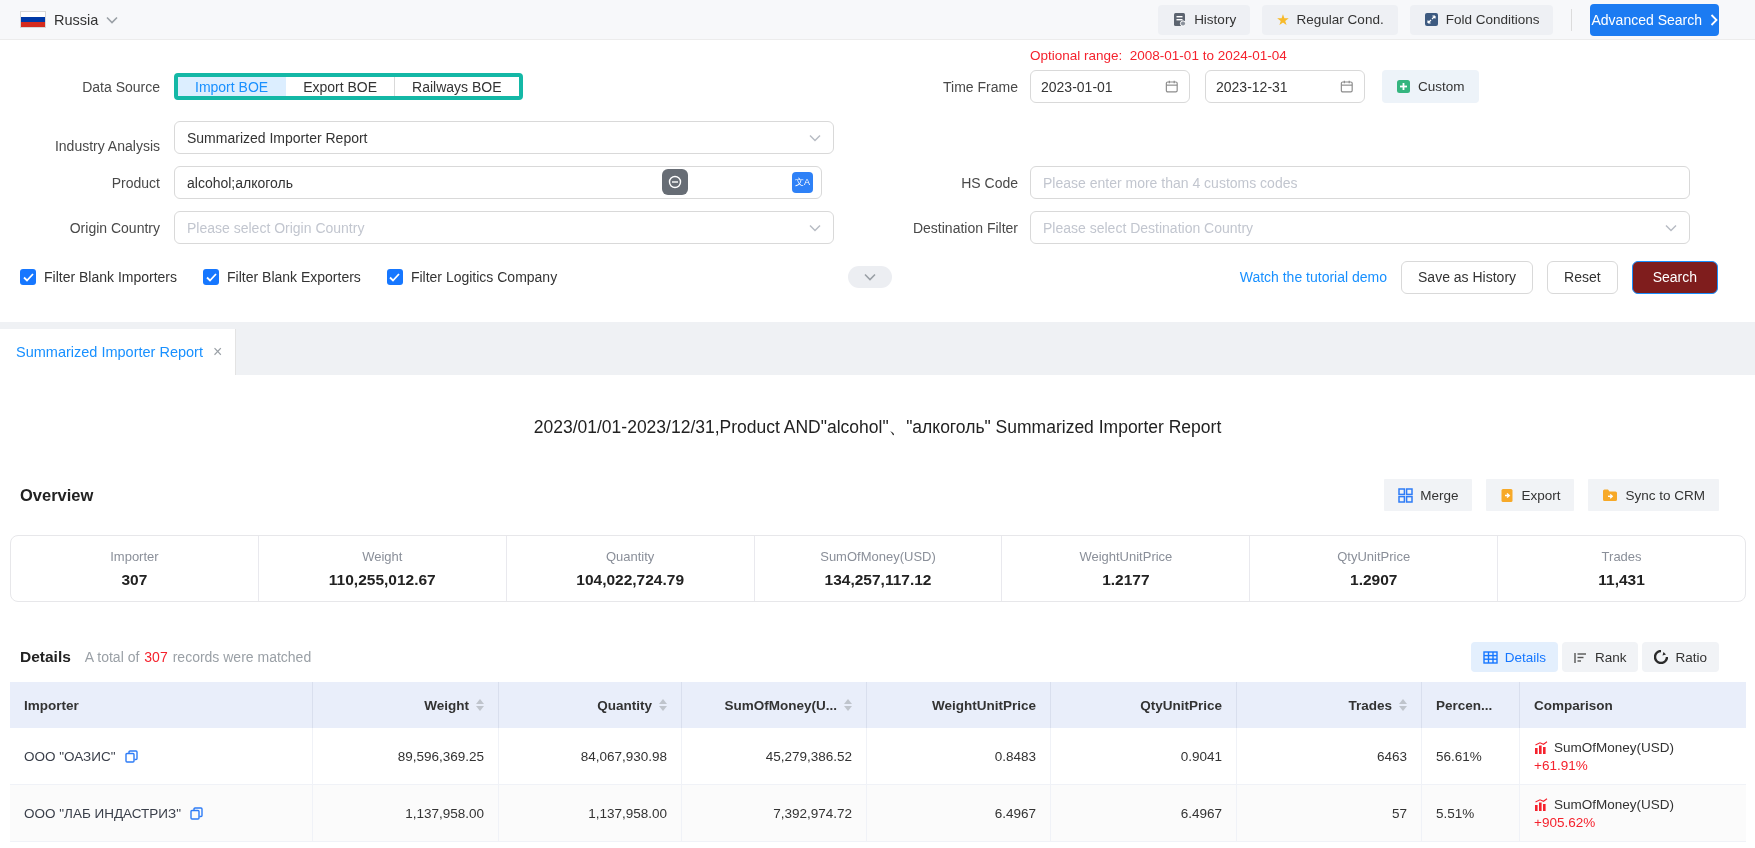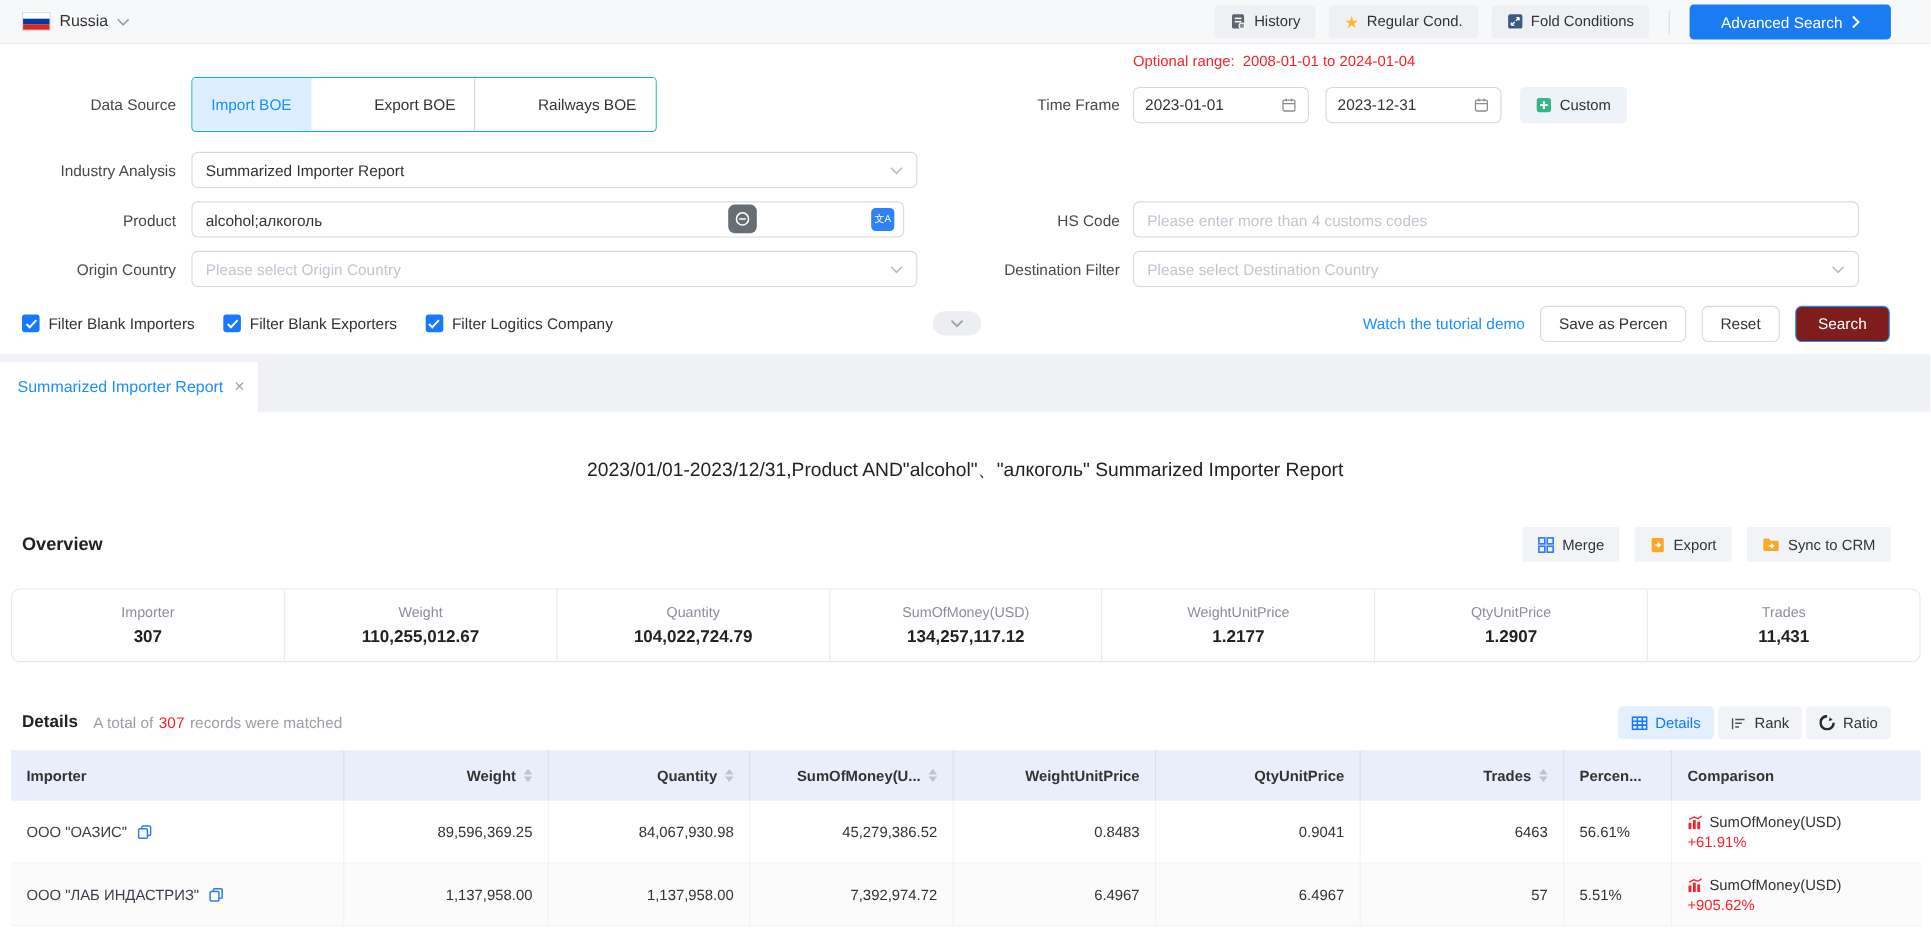--- a/index.html
+++ b/index.html
@@ -12,36 +12,36 @@
     display:flex; align-items:center; padding:0 36px 0 20px; }
   .country { display:flex; align-items:center; gap:8px; cursor:pointer; }
   .flag { width:26px; height:17px; border:1px solid #d8d8d8; display:flex; flex-direction:column; }
   .flag i { flex:1; } .flag .w{background:#fff;} .flag .b{background:#0039a6;} .flag .r{background:#d52b1e;}
   .country span { font-size:14.5px; color:#333; }
   .tb-right { margin-left:auto; display:flex; align-items:center; gap:12px; }
   .tb-btn { height:30px; background:#eef0f4; border-radius:4px; display:flex; align-items:center;
     gap:7px; padding:0 14px; font-size:13.5px; color:#333; cursor:pointer; }
   .tb-divider { width:1px; height:22px; background:#dcdcdc; margin:0 6px; }
   .adv-btn { height:32px; background:#1b7bf2; color:#fff; border-radius:4px; display:flex;
-    align-items:center; gap:8px; padding:0 28px; font-size:14px; cursor:pointer; }
+    align-items:center; gap:8px; padding:0 1px; font-size:14px; cursor:pointer; }
   .star { color:#f7ba2a; font-size:15px; }
 
   
   .form { position:relative; height:282px; background:#fff; padding-top:30px; }
   .opt-range { position:absolute; top:8px; left:1030px; font-size:13.5px; color:#f5222d; }
   .frow { display:flex; align-items:center; position:relative; }
-  .g18{margin-top:18px;} .g12{margin-top:12px;}
+  .g18{margin-top:18px;align-items:flex-end;} .g12{margin-top:12px;}
   .flabel { width:160px; text-align:right; padding-right:0; font-size:14px; color:#494949; flex:none; }
   .fgap { width:14px; flex:none; }
   .lfield { width:660px; flex:none; display:flex; align-items:center; position:relative; }
   .rlabel { width:184px; text-align:right; font-size:14px; color:#494949; flex:none; }
   .rgap { width:12px; flex:none; }
   .rfield { width:660px; flex:none; display:flex; align-items:center; position:relative; }
 
-  .seg { display:flex; border:1px solid #14b8a6; border-radius:4px; overflow:hidden; height:50px;gap:40px; }
+  .seg { display:flex; border:4px solid #14b8a6; border-radius:4px; overflow:hidden; height:27px; }
   .seg-item { padding:0 17px; display:flex; align-items:center; font-size:14px; color:#333;
     background:#fff; border-right:1px solid #d9d9d9; cursor:pointer; white-space:nowrap; }
   .seg-item:last-child { border-right:none; }
   .seg-item.active { background:#dceeff; color:#1890ff; border-right-color:#dceeff; }
 
   .date-box { width:160px; height:33px; border:1px solid #d9d9d9; border-radius:6px; display:flex;
     align-items:center; padding:0 10px; background:#fff; }
   .date-box input { border:none; outline:none; width:100%; font-size:14px; color:#333;
     font-family:inherit; background:transparent; }
   .date-sep { width:15px; flex:none; }
@@ -315,21 +315,21 @@
           </div>
         <span>Filter Logitics Company</span>
       </div>
       <div class="expand-pill">
         <svg width="12" height="8" viewBox="0 0 12 8">
             <polyline points="1,1.5 6,6.5 11,1.5" fill="none" stroke="#9aa0a6" stroke-width="1.6"></polyline>
           </svg>
       </div>
       <div class="chk-right">
         <span class="link">Watch the tutorial demo</span>
-        <div class="btn">Save as Percen</div>
+        <div class="btn">Save as History</div>
         <div class="btn">Reset</div>
         <div class="btn primary">Search</div>
       </div>
     </div>
   </div>
 
   <div class="tabbar">
     <div class="tab">
       <span>Summarized Importer Report</span>
       <span class="x">×</span>

